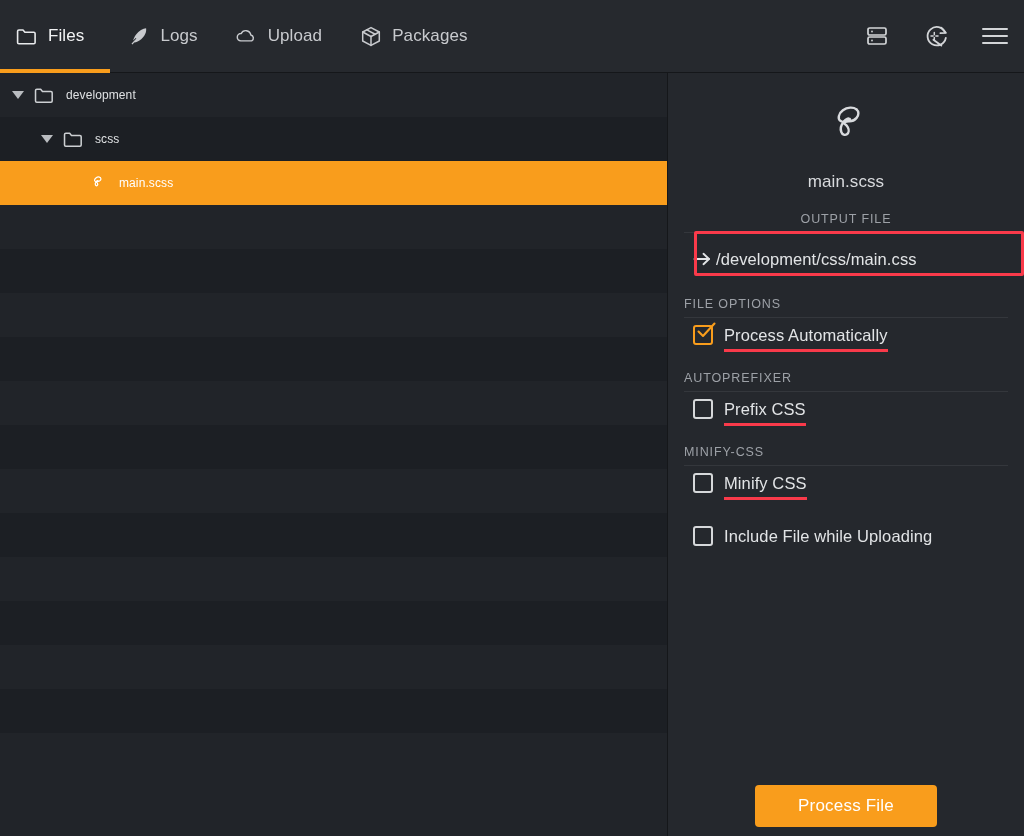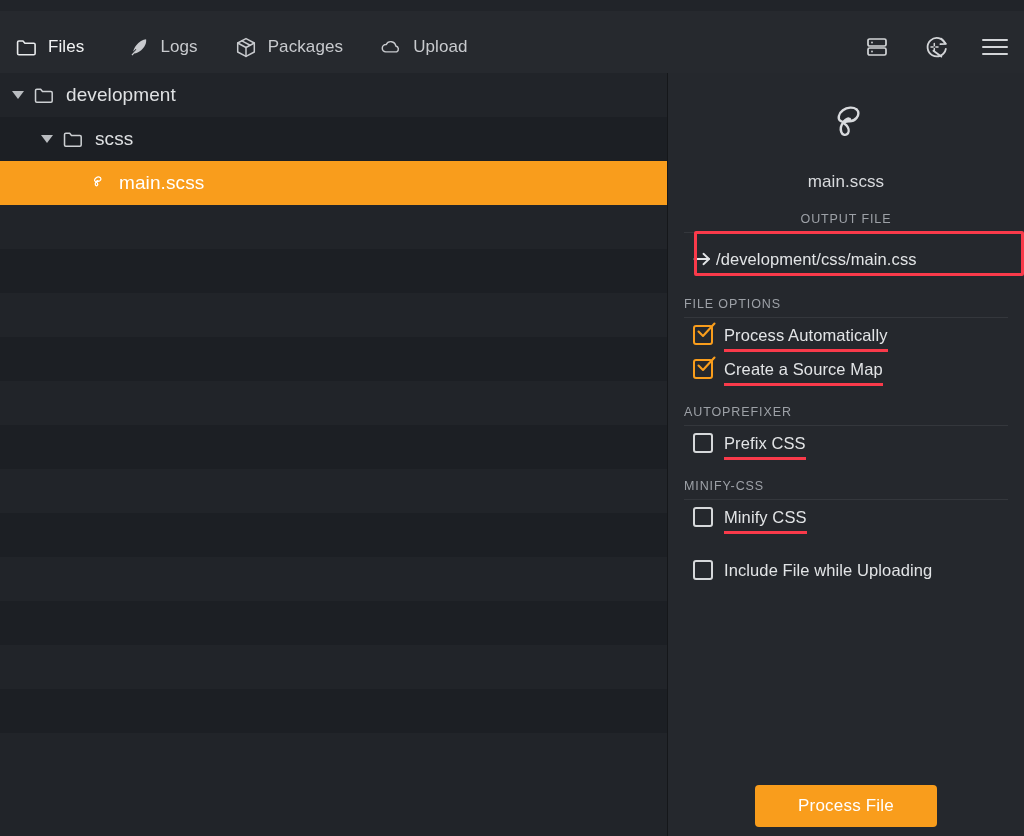--- a/index.html
+++ b/index.html
@@ -23,21 +23,20 @@
   
   .topbar {
     position: absolute;
     top: 0; left: 0;
     width: 1024px;
     height: 73px;
     background: #26292e;
     border-bottom: 1px solid #15171a;
     display: flex;
     align-items: center;
-    margin-top: 11px;
   }
   .tabs {
     display: flex;
     align-items: center;
     height: 73px;
   }
   .tab {
     display: flex;
     align-items: center;
     gap: 11px;
@@ -115,21 +114,21 @@
     border-top: 6.5px solid transparent;
     border-bottom: 6.5px solid transparent;
     border-left: 8px solid #b9bcc0;
   }
   .fico {
     width: 20px; height: 20px;
     flex: 0 0 auto;
     display: flex; align-items: center; justify-content: center;
   }
   .flabel {
-    font-size: 19px;
+    font-size: 12px;
     color: #dfe1e3;
     letter-spacing: 0.1px;
     white-space: nowrap;
   }
   .frow.sel .flabel { color: #ffffff; }
 
   
   .lvl0 { padding-left: 11px; }
   .lvl1 { padding-left: 40px; }
   .lvl2 { padding-left: 64px; }
@@ -287,36 +286,36 @@
         <div class="tab">
           <span class="tab-ico">
             <svg width="21" height="21" viewBox="0 0 21 21" fill="#c8cace">
               <path d="M18.1 2.2c-3 0.3-7.3 2.6-10 6.2-1.6 2.1-2.6 4.3-3 6.2l2.6-2.6 0.7 0.6-3.6 3.6c-0.5 0.5-0.9 1-1.3 1.6l1 0.7c0.4-0.6 0.8-1.1 1.3-1.6l0.4-0.4c2.1-0.3 4.7-1.4 7-3.3 3.5-2.9 5.5-7.2 4.9-11z"></path>
             </svg>
           </span>
           <span>Logs</span>
         </div>
         <div class="tab">
           <span class="tab-ico">
+            <svg width="23" height="17" viewBox="0 0 23 17" fill="none" stroke="#c8cace" stroke-width="1.6" stroke-linejoin="round" stroke-linecap="round">
+              <path d="M5.2 13.3a4 4 0 0 1 0.4-8 5.6 5.6 0 0 1 10.6 1.5 3.5 3.5 0 0 1 1 6.5z"></path>
+            </svg>
+          </span>
+          <span>Upload</span>
+        </div>
+        <div class="tab">
+          <span class="tab-ico">
             <svg width="20" height="21" viewBox="0 0 20 21" fill="none" stroke="#c8cace" stroke-width="1.5" stroke-linejoin="round" stroke-linecap="round">
               <path d="M10 1.6 18.3 6v9L10 19.4 1.7 15V6z"></path>
               <path d="M1.7 6 10 10.5 18.3 6"></path>
               <path d="M10 10.5V19.4"></path>
               <path d="M5.85 3.8 14.15 8.25"></path>
             </svg>
           </span>
           <span>Packages</span>
-        </div>
-        <div class="tab">
-          <span class="tab-ico">
-            <svg width="23" height="17" viewBox="0 0 23 17" fill="none" stroke="#c8cace" stroke-width="1.6" stroke-linejoin="round" stroke-linecap="round">
-              <path d="M5.2 13.3a4 4 0 0 1 0.4-8 5.6 5.6 0 0 1 10.6 1.5 3.5 3.5 0 0 1 1 6.5z"></path>
-            </svg>
-          </span>
-          <span>Upload</span>
         </div>
       </div>
     <div class="topbar-right">
 
       <div class="tb-icon">
         <svg width="26" height="26" viewBox="0 0 26 26" fill="none" stroke="#d3d5d8" stroke-width="1.7">
           <rect x="4" y="5" width="18" height="7" rx="1.6"></rect>
           <rect x="4" y="14" width="18" height="7" rx="1.6"></rect>
           <circle cx="8" cy="8.5" r="0.9" fill="#d3d5d8" stroke="none"></circle>
           <circle cx="8" cy="17.5" r="0.9" fill="#d3d5d8" stroke="none"></circle>
@@ -431,29 +430,20 @@
           <div class="sect-head">FILE OPTIONS</div>
           <div class="cbrow">
             <span class="cbox on">
               <span class="frame"></span>
               <svg class="tick" viewBox="0 0 22 22" fill="none" stroke="#f99d1c" stroke-width="2.1" stroke-linecap="round" stroke-linejoin="round">
                 <polyline points="3.5,11.5 8,16 19.5,3.5"></polyline>
               </svg>
             </span>
             <span class="cblabel underlined">Process Automatically</span>
           </div>
-          <div class="cbrow">
-            <span class="cbox on">
-              <span class="frame"></span>
-              <svg class="tick" viewBox="0 0 22 22" fill="none" stroke="#f99d1c" stroke-width="2.1" stroke-linecap="round" stroke-linejoin="round">
-                <polyline points="3.5,11.5 8,16 19.5,3.5"></polyline>
-              </svg>
-            </span>
-            <span class="cblabel underlined">Create a Source Map</span>
-          </div>
         </div>
         <div class="opt-group">
           <div class="sect-head">AUTOPREFIXER</div>
           <div class="cbrow">
             <span class="cbox">
               <span class="frame"></span>
             </span>
             <span class="cblabel underlined">Prefix CSS</span>
           </div>
         </div>

